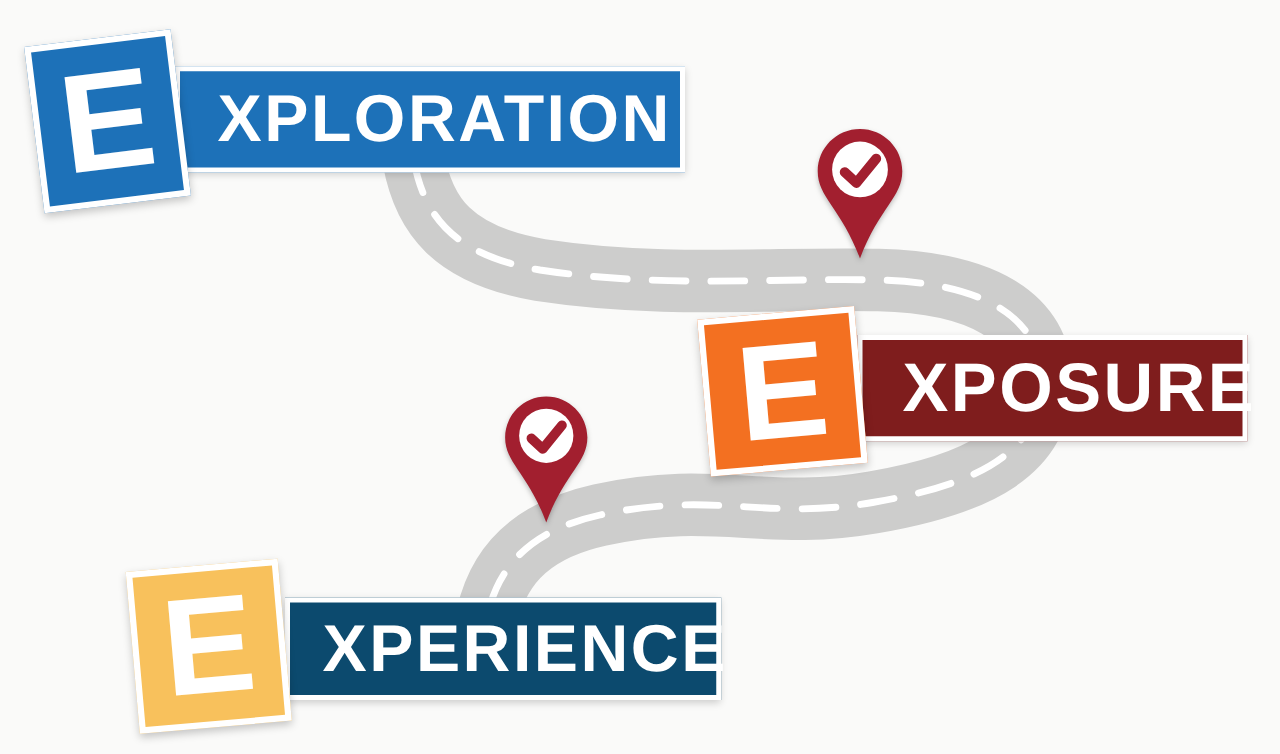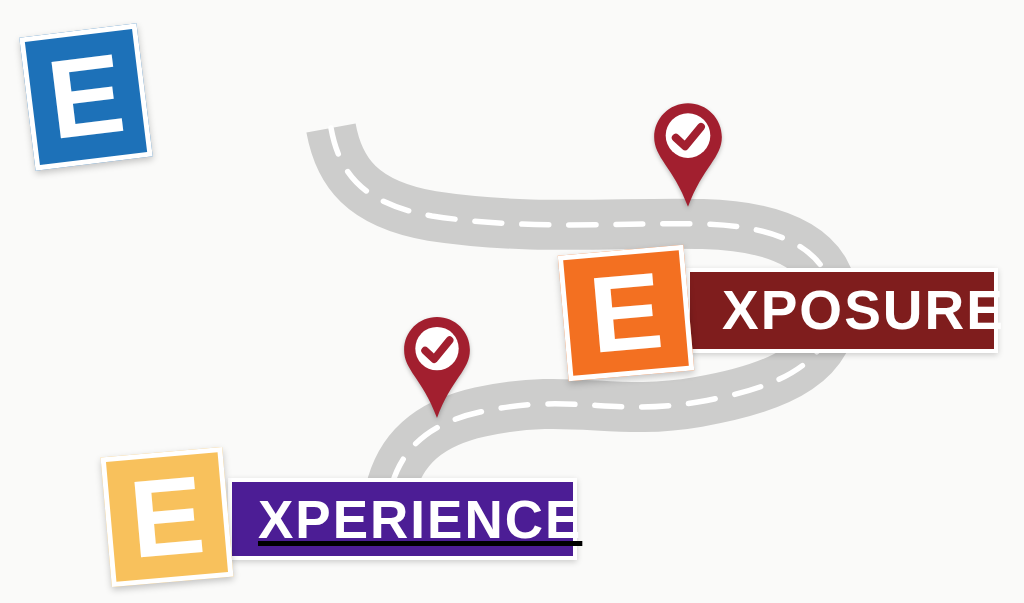--- a/index.html
+++ b/index.html
@@ -106,23 +106,22 @@
   .tile-experience {
     left: 106px; top: 452px;
     width: 122px; height: 130px;
     background: #f8c15c;
     transform: rotate(-5deg);
   }
   .tile-experience span { font-size: 110px; }
   .rect-experience {
     left: 228px; top: 478px;
     width: 349px; height: 82px;
-    background: #4c1d95;
+    background: #0c4a6e;
     padding-left: 26px;
-    text-decoration: underline;
   }
   .rect-experience span { font-size: 53px; }
 
   
   .pin {
     position: absolute;
     z-index: 4;
     filter: drop-shadow(0 2px 2px rgba(0,0,0,0.25));
   }
   .pin-1 { left: 652px; top: 100px; width: 72px; height: 110px; }
@@ -152,20 +151,23 @@
              C 430 423, 400 448, 390 492"></path>
     <path class="road-dash" d="M 331 128
              C 339 172, 362 204, 432 216
              C 530 231, 620 222, 703 224
              C 783 226, 834 252, 833 306
              C 832 360, 786 387, 698 402
              C 612 417, 572 392, 480 412
              C 430 423, 400 448, 390 492"></path>
   </svg>
 
+  <div class="banner-rect rect-exploration">
+    <span>XPLORATION</span>
+  </div>
   <div class="letter-tile tile-exploration">
     <span>E</span>
   </div>
 
   <div class="banner-rect rect-exposure">
     <span>XPOSURE</span>
   </div>
   <div class="letter-tile tile-exposure">
     <span>E</span>
   </div>

